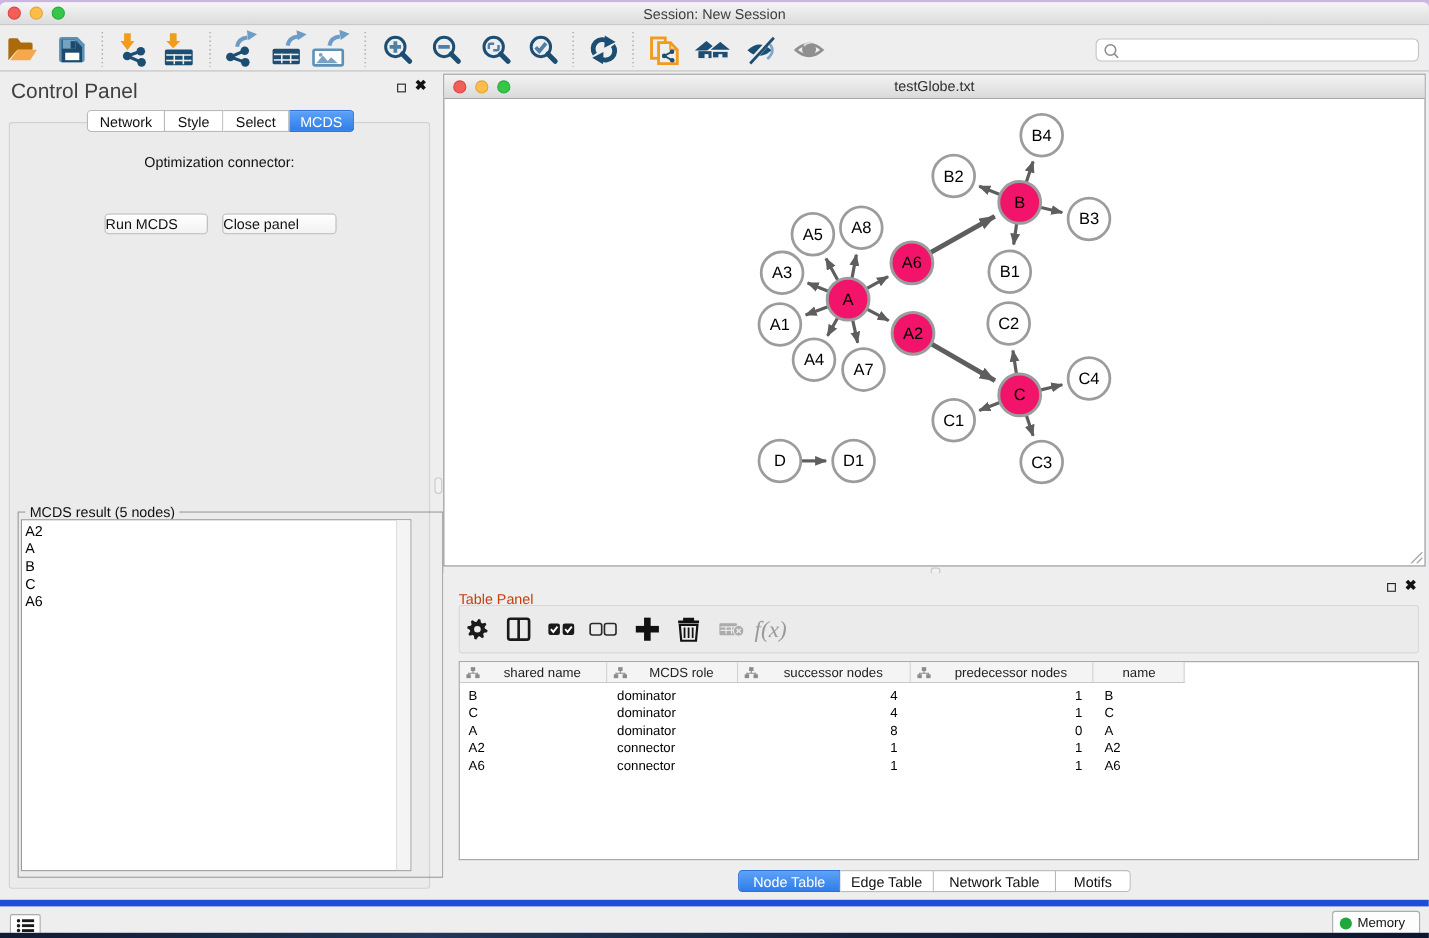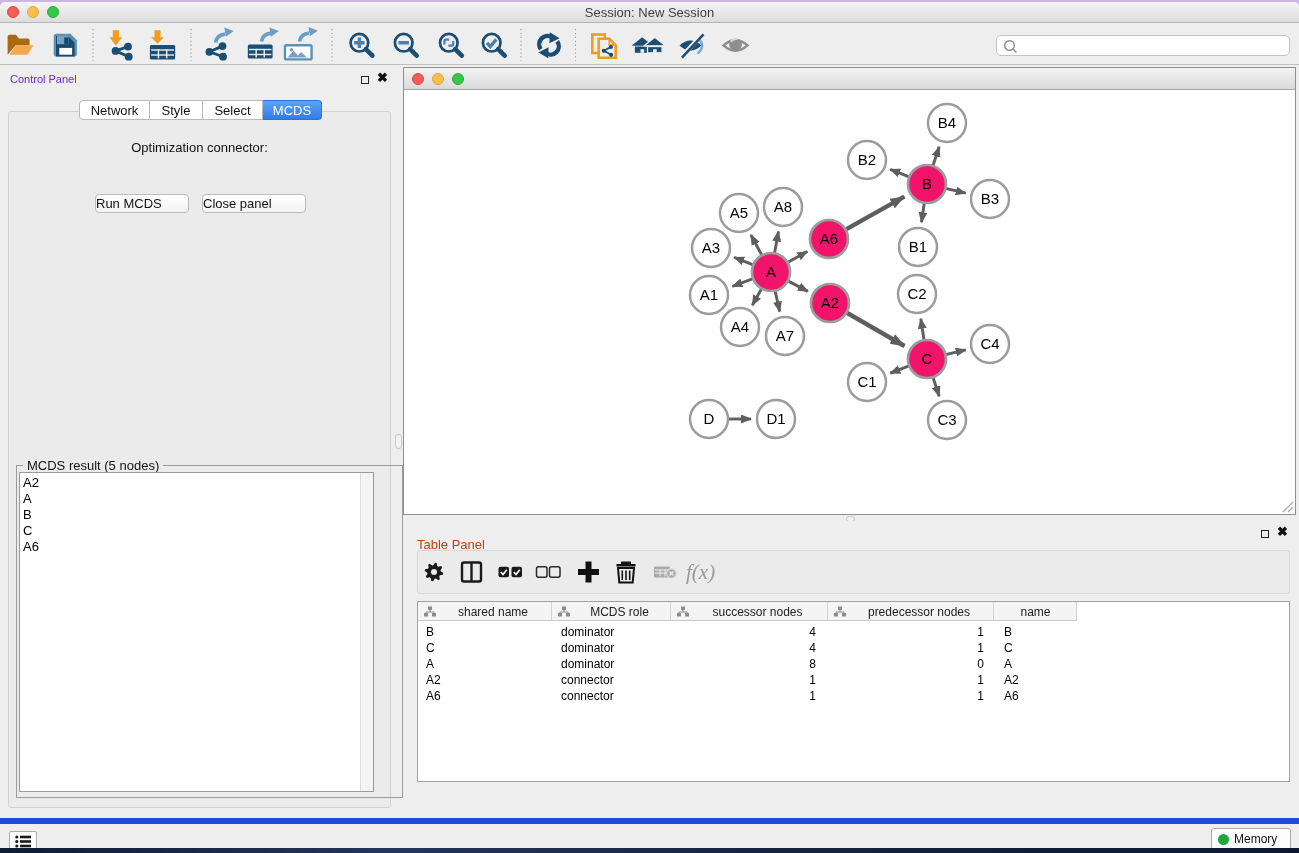--- a/index.html
+++ b/index.html
@@ -6,21 +6,21 @@
 html,body{width:1299px;height:853px;overflow:hidden}
 body{font-family:"Liberation Sans",sans-serif;background:#cab5e3;position:relative}
 #app{position:absolute;left:0;top:2px;width:1299px;height:846px;background:#eeeeee;border-radius:5px 5px 0 0;overflow:hidden}
 #titlebar{position:absolute;left:0;top:0;width:1299px;height:21px;background:linear-gradient(#f5f5f5,#dcdcdc);border-bottom:1px solid #b4b4b4;border-radius:5px 5px 0 0}
 #titlebar .title{position:absolute;left:0;right:0;top:3px;text-align:center;font-size:13px;color:#3e3e3e}
 .tl{position:absolute;width:12px;height:12px;border-radius:50%;top:4px}
 #toolbar{position:absolute;left:0;top:22px;width:1299px;height:41px;background:#eeeeee;border-bottom:1px solid #c0c0c0}
 #searchbox{position:absolute;left:996px;top:11px;width:294px;height:21px;background:#fff;border:1px solid #c3c3c3;border-radius:5px}
 #main{position:absolute;left:0;top:64px;width:1299px;height:782px;background:#eeeeee}
 
-#cp-title{position:absolute;left:10px;top:7px;font-size:11px;color:#6d28d9}
+#cp-title{position:absolute;left:10px;top:7px;font-size:19px;color:#404040}
 .wctl-sq{position:absolute;width:8px;height:8px;border:1.5px solid #222}
 .wctl-x{position:absolute;font-size:13px;font-weight:bold;color:#111}
 .tabrow{position:absolute;height:20px;display:flex;z-index:3}
 .tab{height:20px;line-height:19px;font-size:13px;color:#111;background:#fff;border:1px solid #b9b9b9;border-left:none;padding:0 0;text-align:center}
 .tab.first{border-left:1px solid #b9b9b9;border-radius:4px 0 0 4px}
 .tab.last{border-radius:0 4px 4px 0}
 .tab.sel{background:linear-gradient(#5ea2f7,#2e7de9);color:#fff;border-color:#2e71d8}
 #cp-inner{position:absolute;left:8px;top:45px;width:383px;height:697px;background:#ebebeb;border:1px solid #d2d2d2;border-radius:3px}
 #cp-label{position:absolute;left:0;width:100%;top:28px;text-align:center;font-size:13px;color:#111}
 #cp-combo{position:absolute;left:36px;top:48px;width:311px;height:21px;background:#fff;border:1px solid #b9b9b9;border-radius:4px;font-size:13px;line-height:20px;padding-left:9px;color:#111}
@@ -179,20 +179,21 @@
         </div>
       </div>
     </div>
     <div class="dhandle" style="position:absolute;left:395px;top:368px;width:7px;height:15px"></div>
 
     <div id="netwin">
       <div id="netwin-tb">
         <span class="tl" style="left:8px;top:5px;background:#f15f58;border:1px solid #dd4742"></span>
         <span class="tl" style="left:28px;top:5px;background:#fcbe49;border:1px solid #e0a63a"></span>
         <span class="tl" style="left:48px;top:5px;background:#35c64a;border:1px solid #2aab3c"></span>
+        <div id="netwin-title">testGlobe.txt</div>
       </div>
       <svg style="position:absolute;left:0;top:22px" width="891" height="424" viewBox="404 88 891 424">
 <defs>
 <marker id="ah" markerUnits="userSpaceOnUse" markerWidth="14" markerHeight="11" refX="10" refY="4.5" orient="auto">
               <path d="M0,0 L11,4.5 L0,9 z" fill="#5e5e5e"></path>
             </marker>
 <marker id="AH" markerUnits="userSpaceOnUse" markerWidth="20" markerHeight="14" refX="14" refY="5.5" orient="auto">
               <path d="M0,0 L15,5.5 L0,11 z" fill="#5e5e5e"></path>
             </marker>
 </defs>
@@ -366,20 +367,26 @@
 <div class="trow" style="left:143px;top:70px">connector</div>
 <div class="trow" style="left:253px;top:70px;width:145px;text-align:right">1</div>
 <div class="trow" style="left:410px;top:70px;width:156px;text-align:right">1</div>
 <div class="trow" style="left:586px;top:70px">A2</div>
 <div class="trow" style="left:8px;top:86px">A6</div>
 <div class="trow" style="left:143px;top:86px">connector</div>
 <div class="trow" style="left:253px;top:86px;width:145px;text-align:right">1</div>
 <div class="trow" style="left:410px;top:86px;width:156px;text-align:right">1</div>
 <div class="trow" style="left:586px;top:86px">A6</div>
       </div>
+      <div class="tabrow2">
+        <div class="tab first sel" style="width:93px">Node Table</div>
+        <div class="tab" style="width:85px">Edge Table</div>
+        <div class="tab" style="width:111px">Network Table</div>
+        <div class="tab last" style="width:68px">Motifs</div>
+      </div>
     </div>
 
     <div id="statusbar">
       <div id="sb-listbtn">
           <svg style="position:absolute;left:5px;top:3px" width="17" height="13">
             <g fill="#1a1a1a">
               <circle cx="1.8" cy="2" r="1.6"></circle>
               <circle cx="1.8" cy="6.5" r="1.6"></circle>
               <circle cx="1.8" cy="11" r="1.6"></circle>
               <rect x="5" y="0.7" width="11" height="2.6"></rect>

